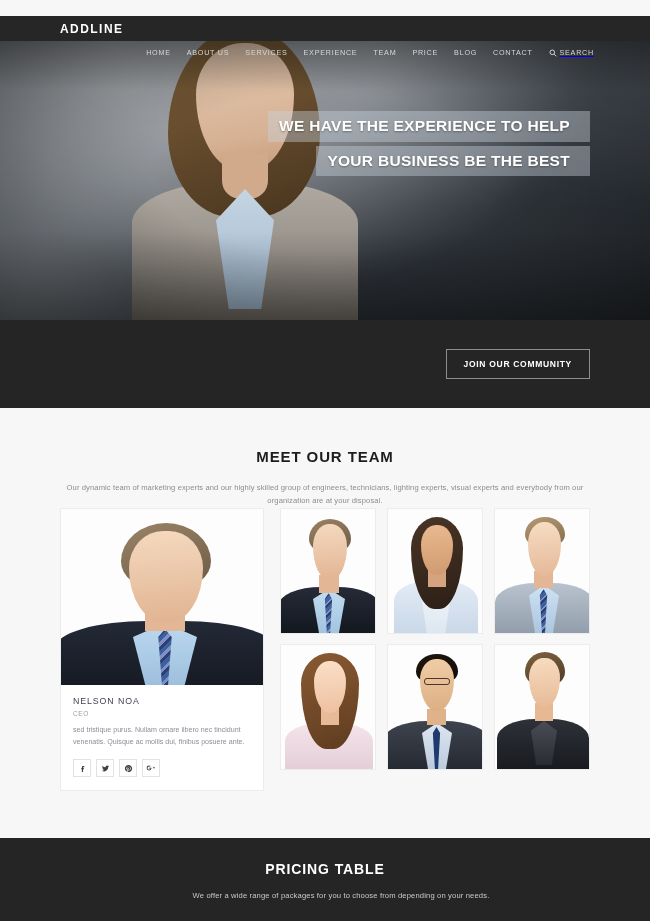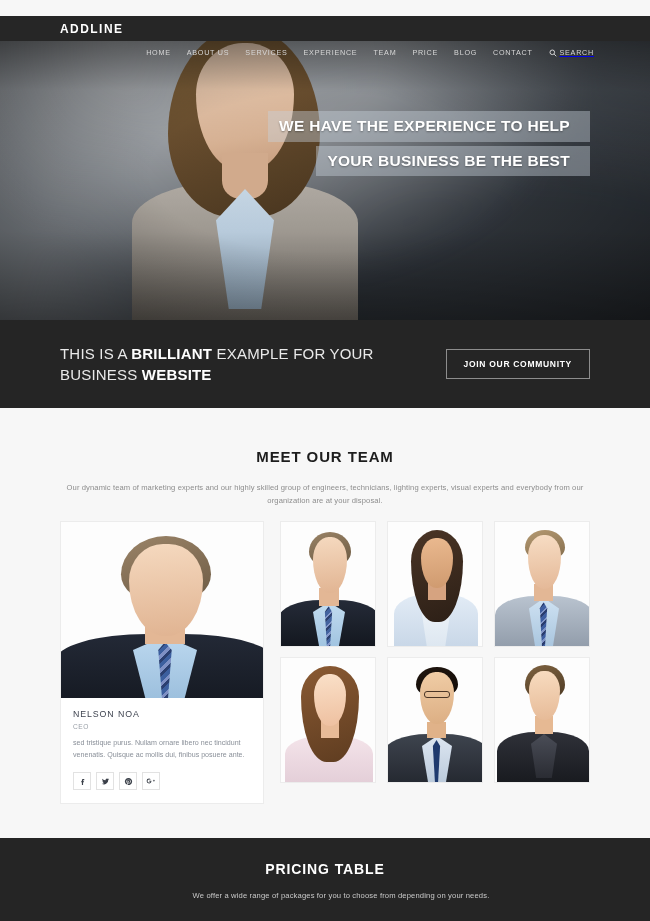--- a/index.html
+++ b/index.html
@@ -132,21 +132,21 @@
   .team { position:absolute; top:408px; left:0; width:650px; height:430px; background:#f7f7f7; }
   .team-title {
     text-align:center; margin-top:40px;
     color:#1d1d1d; font-size:15px; font-weight:bold; letter-spacing:0.9px;
   }
   .team-sub {
     margin:16px auto 0; width:528px; text-align:center;
     color:#8d8d8d; font-size:7.6px; line-height:1.75; letter-spacing:0.1px;
   }
   .team-grid {
-    position:absolute; top:113px; left:60px; width:530px;
+    position:absolute; top:100px; left:60px; width:530px;
     display:flex; gap:16px;
   }
   .team-featured {
     width:208px; background:#ffffff; border:1px solid #ececec;
   }
   .tf-photo { width:100%; height:176px; position:relative; overflow:hidden; background:#ffffff; }
   .tf-info { padding:11px 12px 13px; }
   .tf-name { color:#3f4450; font-size:8.8px; letter-spacing:0.9px; }
   .tf-role { color:#9aa0a8; font-size:6.6px; letter-spacing:0.5px; margin-top:4px; }
   .tf-desc { color:#8a9099; font-size:7.1px; line-height:1.65; margin-top:8px; }
@@ -230,23 +230,20 @@
       </div>
       <div class="hero-vignette"></div>
     </div>
     <div class="hero-text">
       <div class="hero-line">WE HAVE THE EXPERIENCE TO HELP</div><br>
       <div class="hero-line">YOUR BUSINESS BE THE BEST</div>
     </div>
   </div>
 
   <div class="cta">
-    <div class="cta-text">
-      <span>THIS IS A </span><b>BRILLIANT</b><span> EXAMPLE FOR YOUR BUSINESS </span><b>WEBSITE</b>
-    </div>
     <button class="cta-btn">JOIN OUR COMMUNITY</button>
   </div>
 
   <div class="team">
     <div class="team-title">MEET OUR TEAM</div>
     <div class="team-sub">Our dynamic team of marketing experts and our highly skilled group of engineers, technicians, lighting experts, visual experts and everybody from our organization are at your disposal.</div>
 
     <div class="team-grid">
 
       <div class="team-featured">

